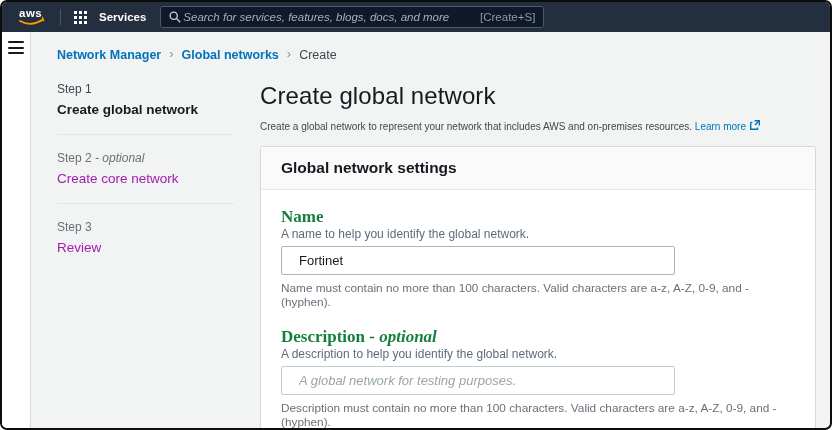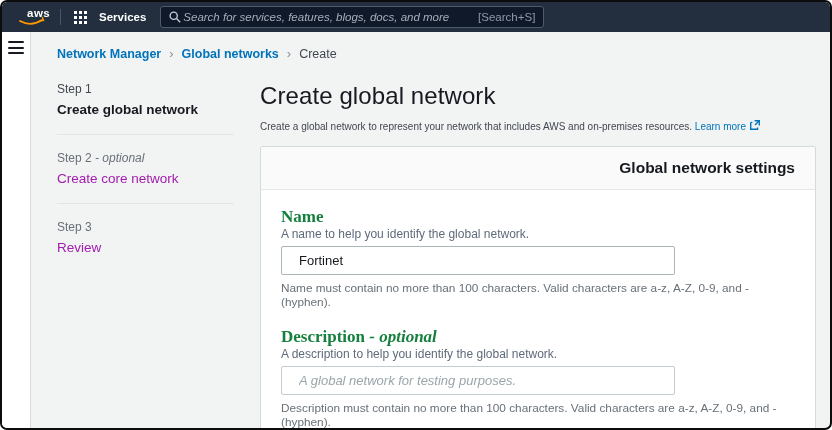--- a/index.html
+++ b/index.html
@@ -18,21 +18,21 @@
   }
 
   
   .topbar {
     height:30px; background:#232f3e; flex-shrink:0;
     display:flex; align-items:center; padding:0 12px;
   }
   .aws-logo { position:relative; width:30px; height:20px; margin-left:3px; cursor:pointer; }
   .aws-logo .aws-txt {
     color:#ffffff; font-weight:bold; font-size:11.5px; letter-spacing:0.5px;
-    position:absolute; top:0; left:10px;
+    position:absolute; top:0; left:2px;
   }
   .topbar-sep { width:1px; height:16px; background:#49566a; margin:0 13px; }
   .services-btn { display:flex; align-items:center; gap:12px; cursor:pointer; }
   .services-btn .label { color:#ffffff; font-size:11.5px; font-weight:bold; }
   .searchbox {
     margin-left:14px; width:384px; height:22px;
     background:#10192a; border:1px solid #4d5a6a; border-radius:3px;
     display:flex; align-items:center; padding:0 8px; gap:2px; cursor:text;
   }
   .searchbox .ph {
@@ -45,21 +45,21 @@
   .body-row { flex:1; display:flex; min-height:0; }
   .left-strip {
     width:29px; background:#ffffff; border-right:1px solid #d5dbdb;
     flex-shrink:0; display:flex; justify-content:center; padding-top:9px;
   }
   .hamburger { width:16px; height:13px; display:flex; flex-direction:column; justify-content:space-between; cursor:pointer; }
   .hamburger span { display:block; height:2px; background:#16191f; border-radius:1px; }
 
   .main { flex:1; padding:0 14px 0 26px; display:flex; flex-direction:column; overflow:hidden; }
 
-  .breadcrumb { padding:15px 0 0 0; font-size:12.5px; display:flex; gap:8px; }
+  .breadcrumb { padding:15px 0 0 0; font-size:12.5px; display:flex; align-items:center; gap:8px; }
   .breadcrumb a { color:#0073bb; text-decoration:none; font-weight:bold; cursor:pointer; }
   .crumb-sep { color:#879196; font-size:13px; transform:translateY(-1px); }
   .crumb-current { color:#414750; }
 
   .cols { display:flex; flex:1; margin-top:20px; min-height:0; }
 
   
   .steps-nav { width:177px; flex-shrink:0; }
   .step-label { font-size:12px; color:#414750; }
   .step-label .opt { font-style:italic; }
@@ -76,21 +76,20 @@
   .ext-icon { vertical-align:-1px; margin-left:3px; }
 
   .panel {
     margin-top:14px; background:#ffffff;
     border:1px solid #d5dbdb; border-radius:2px;
   }
   .panel-header {
     background:#fafafa; border-bottom:1px solid #e4e7e7;
     padding:12px 20px; font-size:15.5px; font-weight:bold; color:#16191f;
     border-radius:2px 2px 0 0;
-    text-align:right;
   }
   .panel-body { padding:17px 20px 16px 20px; }
   .field { margin-bottom:18px; }
   .field:last-child { margin-bottom:0; }
   .field-label { font-size:17px; font-weight:bold; color:#15803d;font-family:Liberation Serif, serif; }
   .field-label .opt { font-style:italic; }
   .field-help { font-size:12px; color:#5f6b7a; margin-top:0; }
   .text-input {
     display:block; margin-top:5px; width:394px; height:29px;
     border:1px solid #aab7b8; border-radius:2px; padding:0 17px;
@@ -130,21 +129,21 @@
         </g>
       </svg>
       <span class="label">Services</span>
     </div>
     <div class="searchbox">
       <svg width="12" height="12" viewBox="0 0 14 14">
         <circle cx="5.5" cy="5.5" r="4.2" stroke="#c3cad1" stroke-width="1.6" fill="none"></circle>
         <line x1="8.8" y1="8.8" x2="13" y2="13" stroke="#c3cad1" stroke-width="1.6"></line>
       </svg>
       <span class="ph">Search for services, features, blogs, docs, and more</span>
-      <span class="shortcut">[Search+S]</span>
+      <span class="shortcut">[Create+S]</span>
     </div>
   </div>
 
   <div class="body-row">
     <div class="left-strip">
       <div class="hamburger">
         <span></span>
           <span></span>
           <span></span>
       </div>

